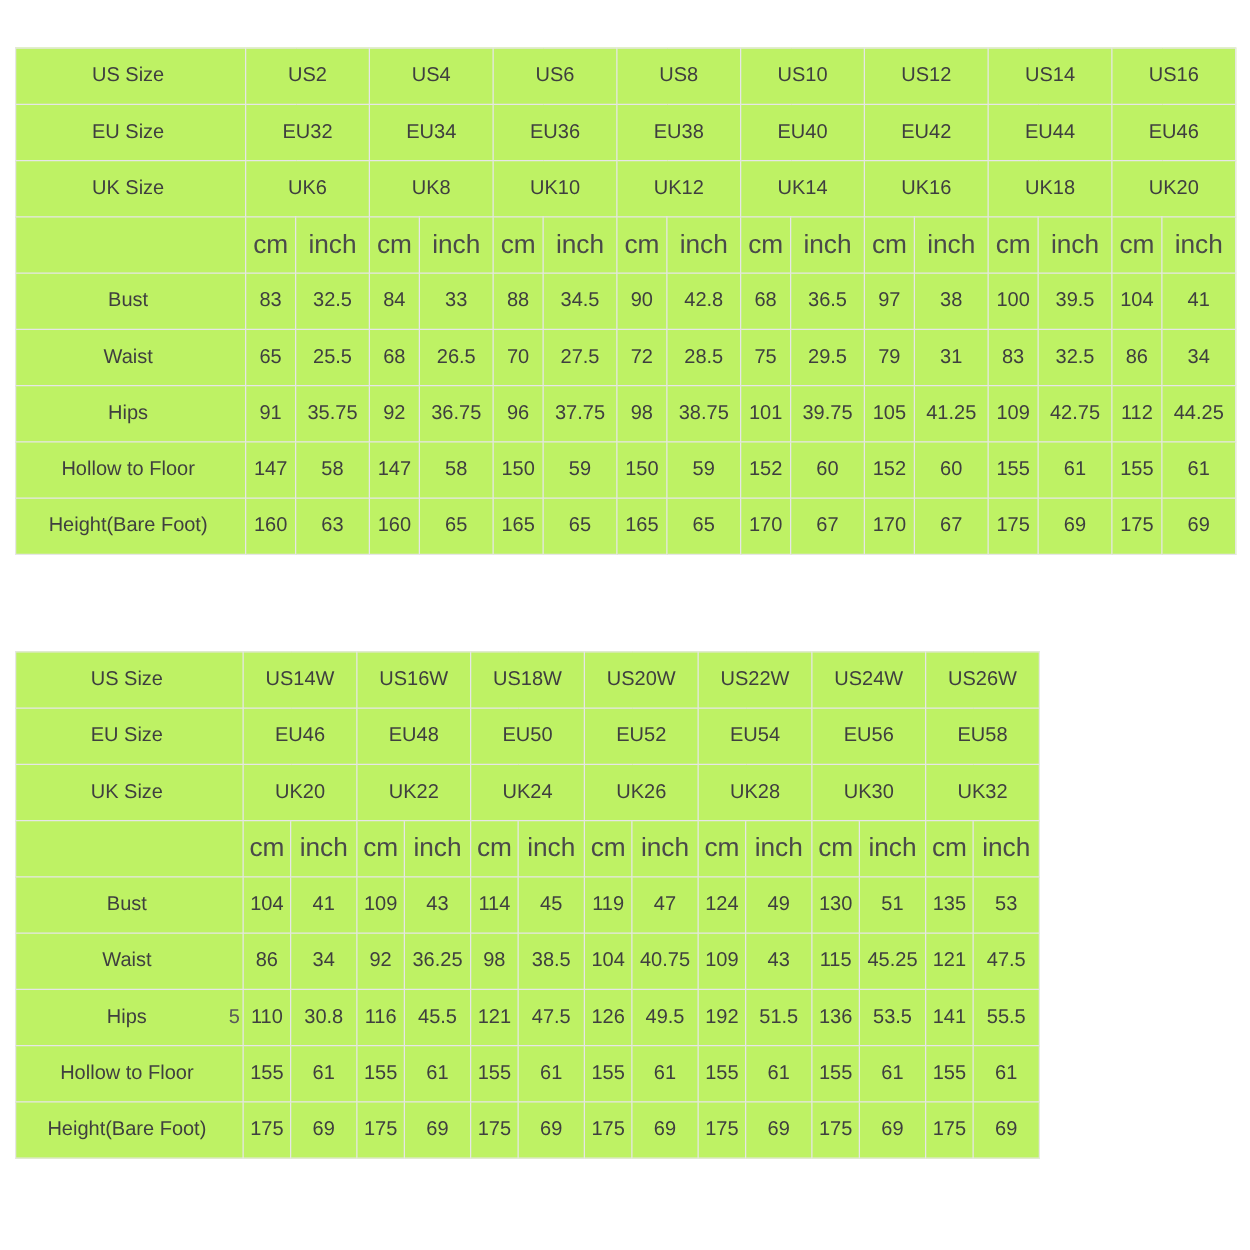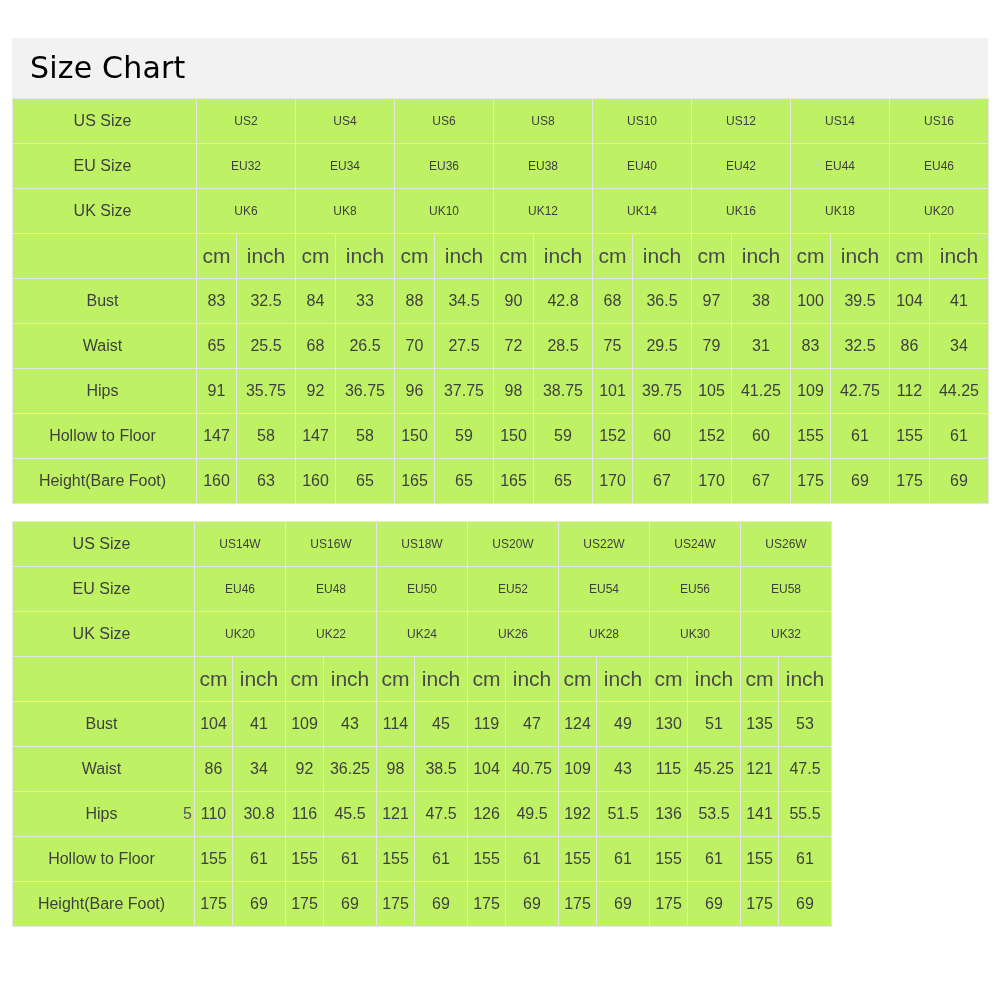--- a/index.html
+++ b/index.html
@@ -71,21 +71,21 @@
     padding-right: 4px;
   }
   table.size-table td.unit-cell {
     font-size: 21px;
     color: #4a4a4a;
   }
   table.size-table td.blank-cell {
     border-left: 1px solid #e6e6e6;
   }
   table.size-table td.sizecode-cell {
-    font-size: 12px;
+    font-size: 16px;
   }
   table.size-table td.num-cell {
     font-size: 16px;
   }
 
   
   #table-standard col.col-label { width: 184px; }
   #table-standard col.col-cm    { width: 40px; }
   #table-standard col.col-inch  { width: 59px; }
 
@@ -93,23 +93,20 @@
   #table-plus col.col-label { width: 182px; }
   #table-plus col.col-cm    { width: 38px; }
   #table-plus col.col-inch  { width: 53px; }
 </style>
 </head>
 <body>
 
 <div class="page">
 
   <div class="chart-block" id="block-standard">
-    <div class="chart-title-bar">
-      <div class="chart-title">Size Chart</div>
-    </div>
     <table class="size-table" id="table-standard">
       <colgroup id="cg-standard">
           <col class="col-label">
           <col class="col-cm">
           <col class="col-inch">
           <col class="col-cm">
           <col class="col-inch">
           <col class="col-cm">
           <col class="col-inch">
           <col class="col-cm">

